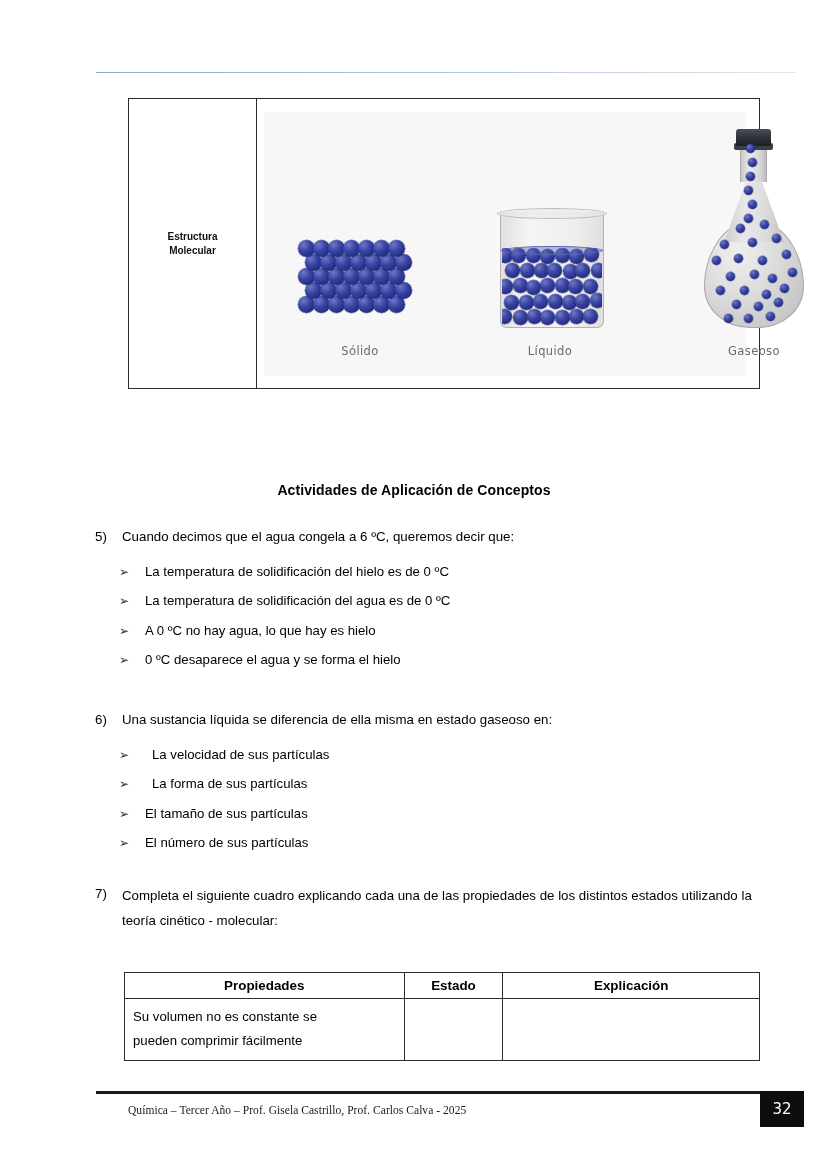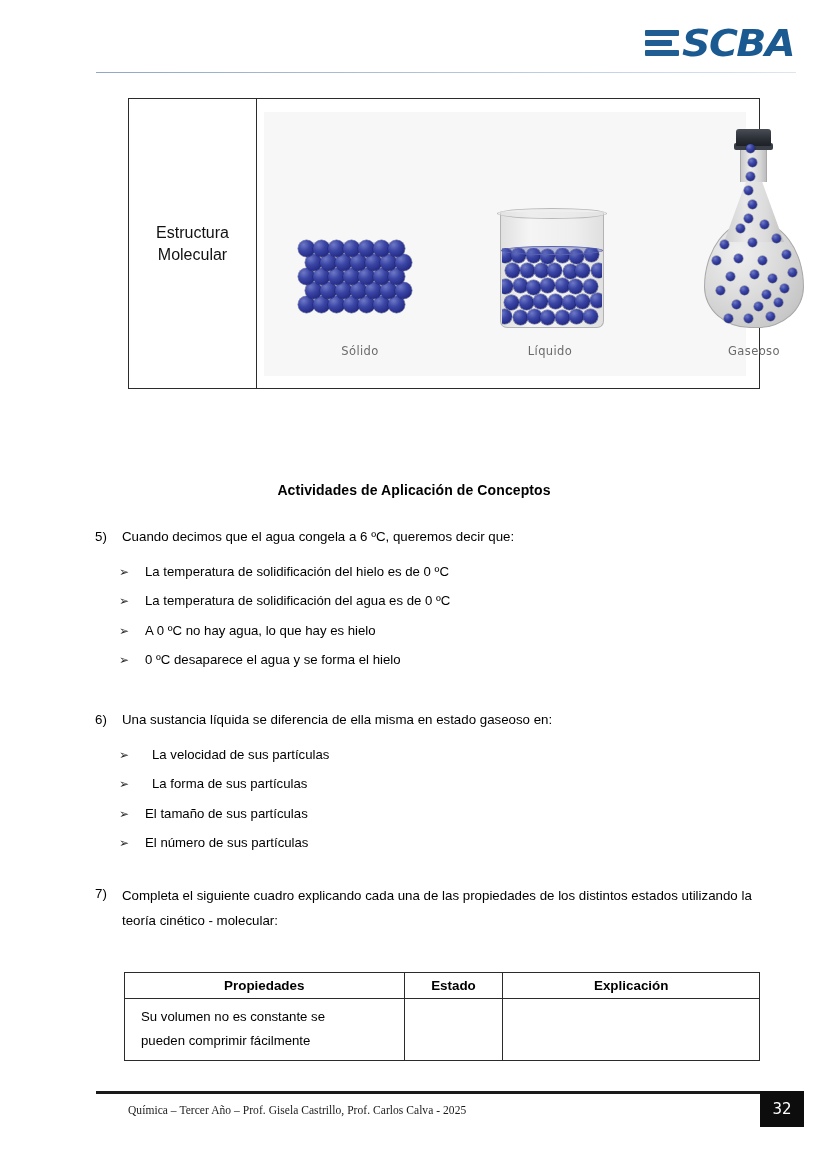--- a/index.html
+++ b/index.html
@@ -83,22 +83,22 @@
   #structure-label-cell {
     width: 128px;
     flex: 0 0 128px;
     border-right: 1px solid #2b2b2b;
     box-sizing: border-box;
     display: flex;
     align-items: center;
     justify-content: center;
   }
   #structure-label {
-    font-size: 16px;
-    font-weight: normal;
+    font-size: 10px;
+    font-weight: bold;
     text-align: center;
     line-height: 1.35;
     color: #111;
   }
   #structure-image-cell {
     flex: 1 1 auto;
     position: relative;
     box-sizing: border-box;
     padding: 10px 8px 6px 8px;
   }
@@ -323,21 +323,21 @@
   #props-table th {
     height: 26px;
     font-weight: bold;
     font-size: 13.4px;
     text-align: center;
     padding: 2px 4px;
   }
   #props-table td {
     height: 55px;
     vertical-align: top;
-    padding: 6px 16px;
+    padding: 6px 8px;
     line-height: 1.85;
     text-align: left;
   }
   .col-prop { width: 280px; }
   .col-estado { width: 99px; }
   .col-expl { width: 257px; }
 
   
   #footer-rule {
     position: absolute;
@@ -368,28 +368,20 @@
     align-items: center;
     justify-content: center;
     font-family: "DejaVu Sans", sans-serif;
     font-size: 15px;
   }
 </style>
 </head>
 <body>
 
 <div id="header">
-  <div id="logo">
-    <span class="logo-e">
-      <span class="b1"></span>
-        <span class="b2"></span>
-        <span class="b3"></span>
-    </span>
-    <span id="logo-text">SCBA</span>
-  </div>
   <div id="header-rule"></div>
 </div>
 
 <div id="structure-table">
   <div id="structure-label-cell">
     <div id="structure-label">
       <span>Estructura</span><br>
       <span>Molecular</span>
     </div>
   </div>

